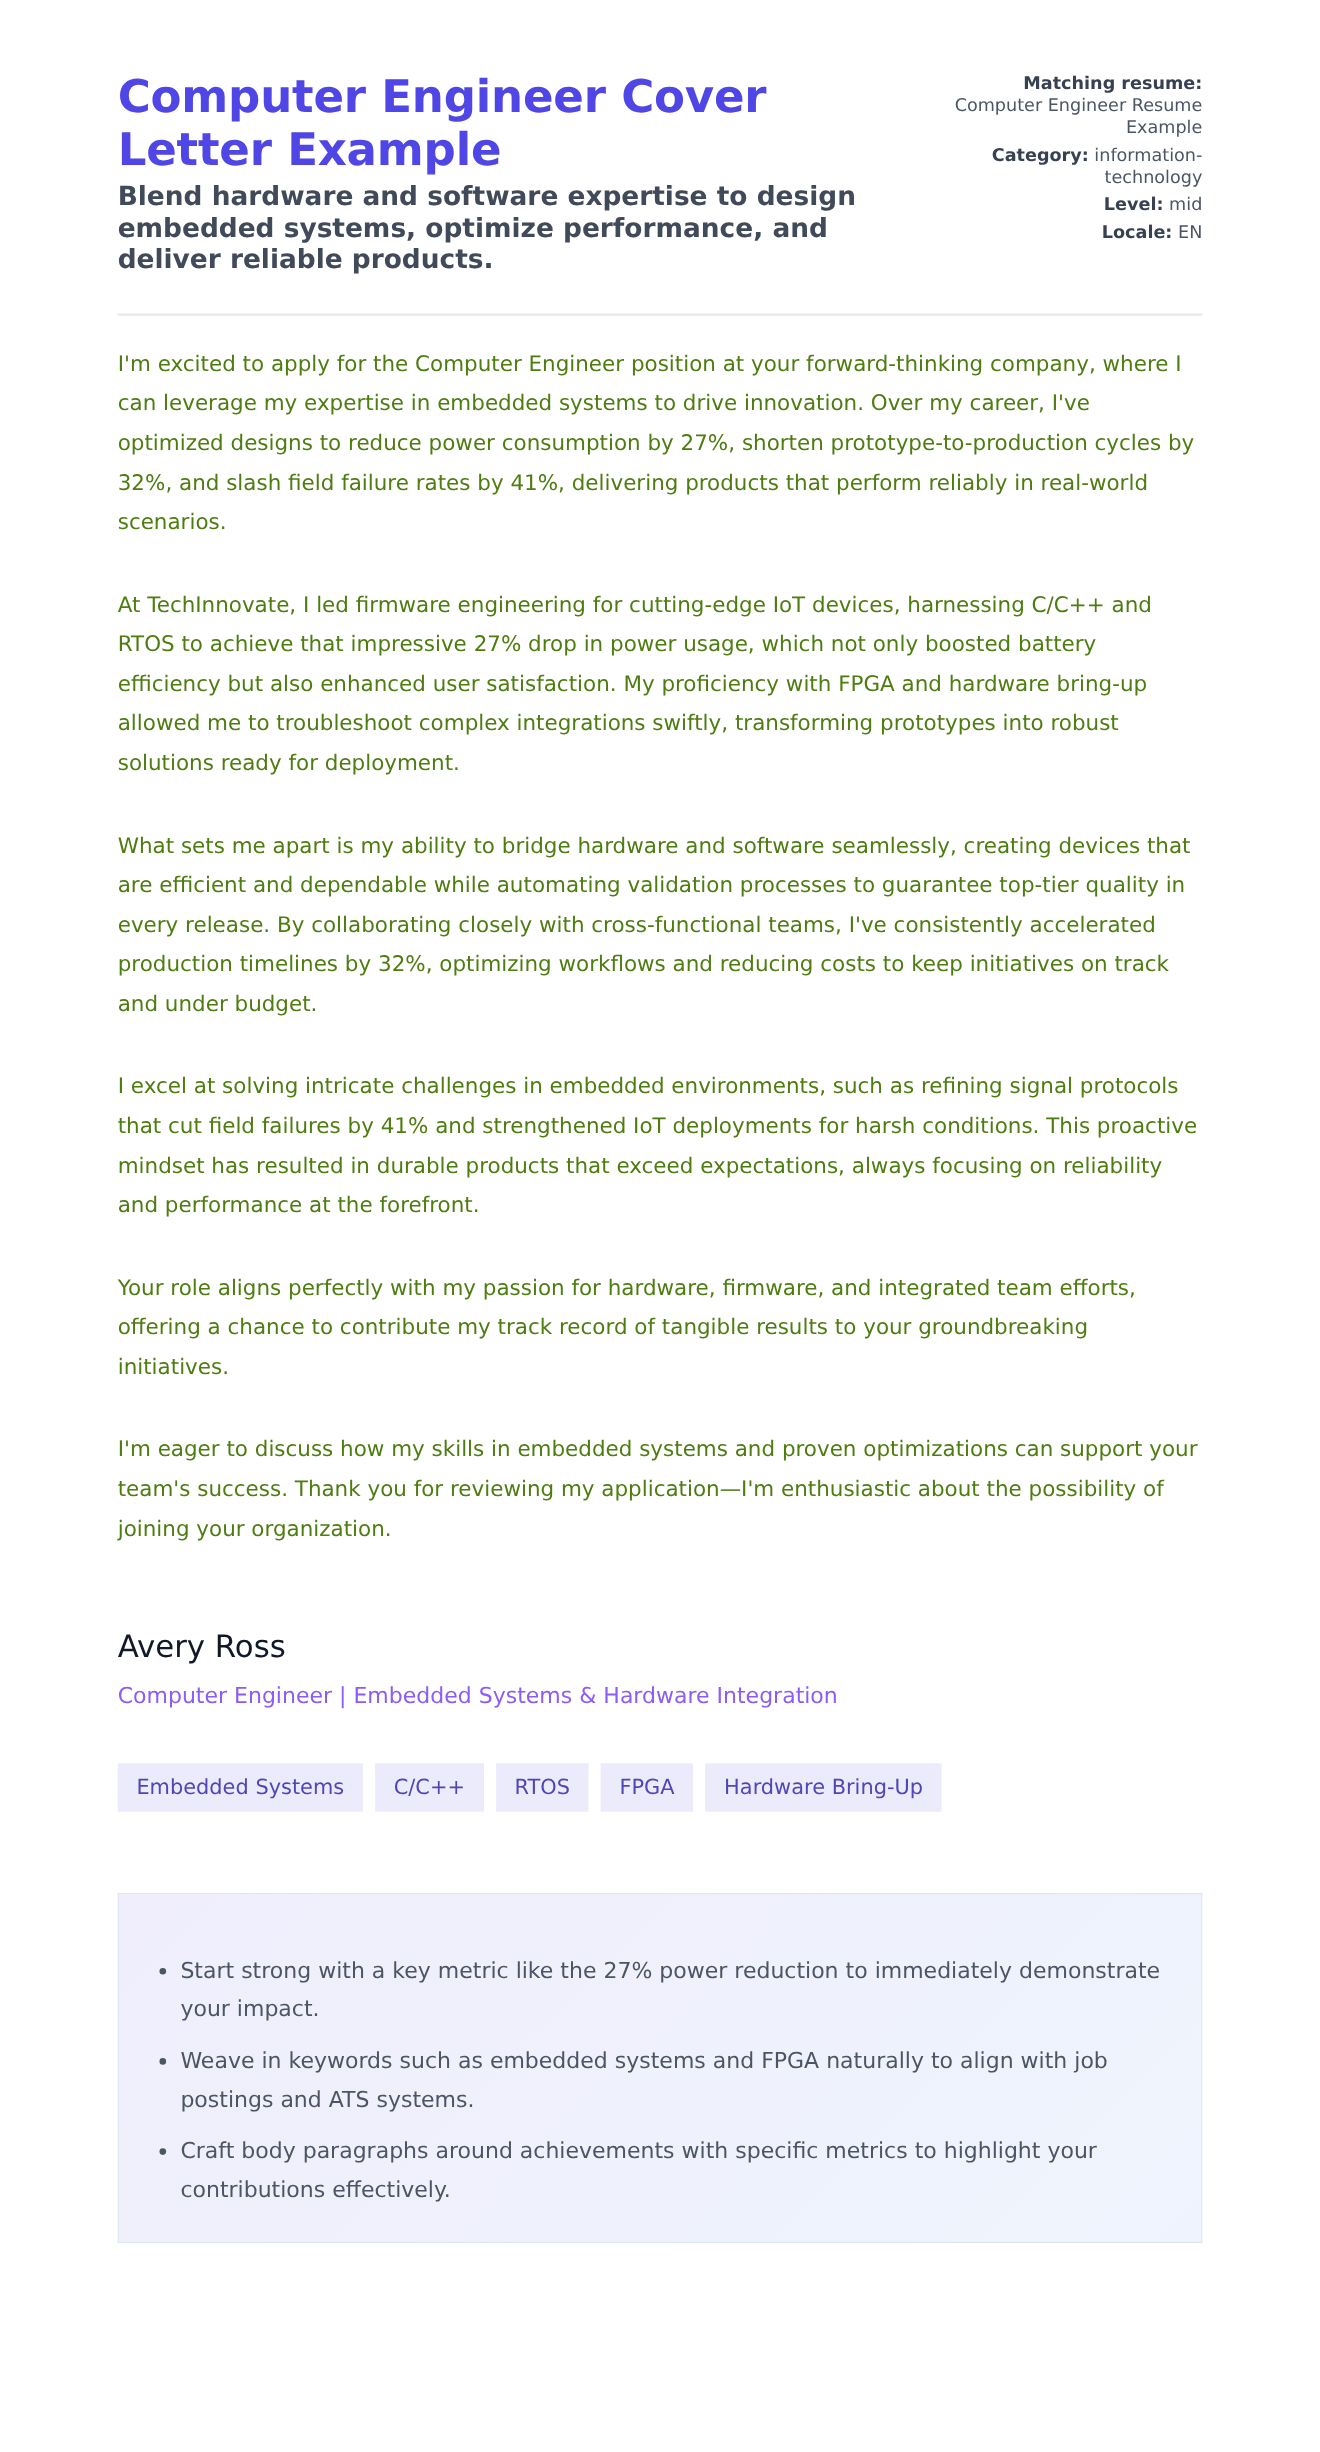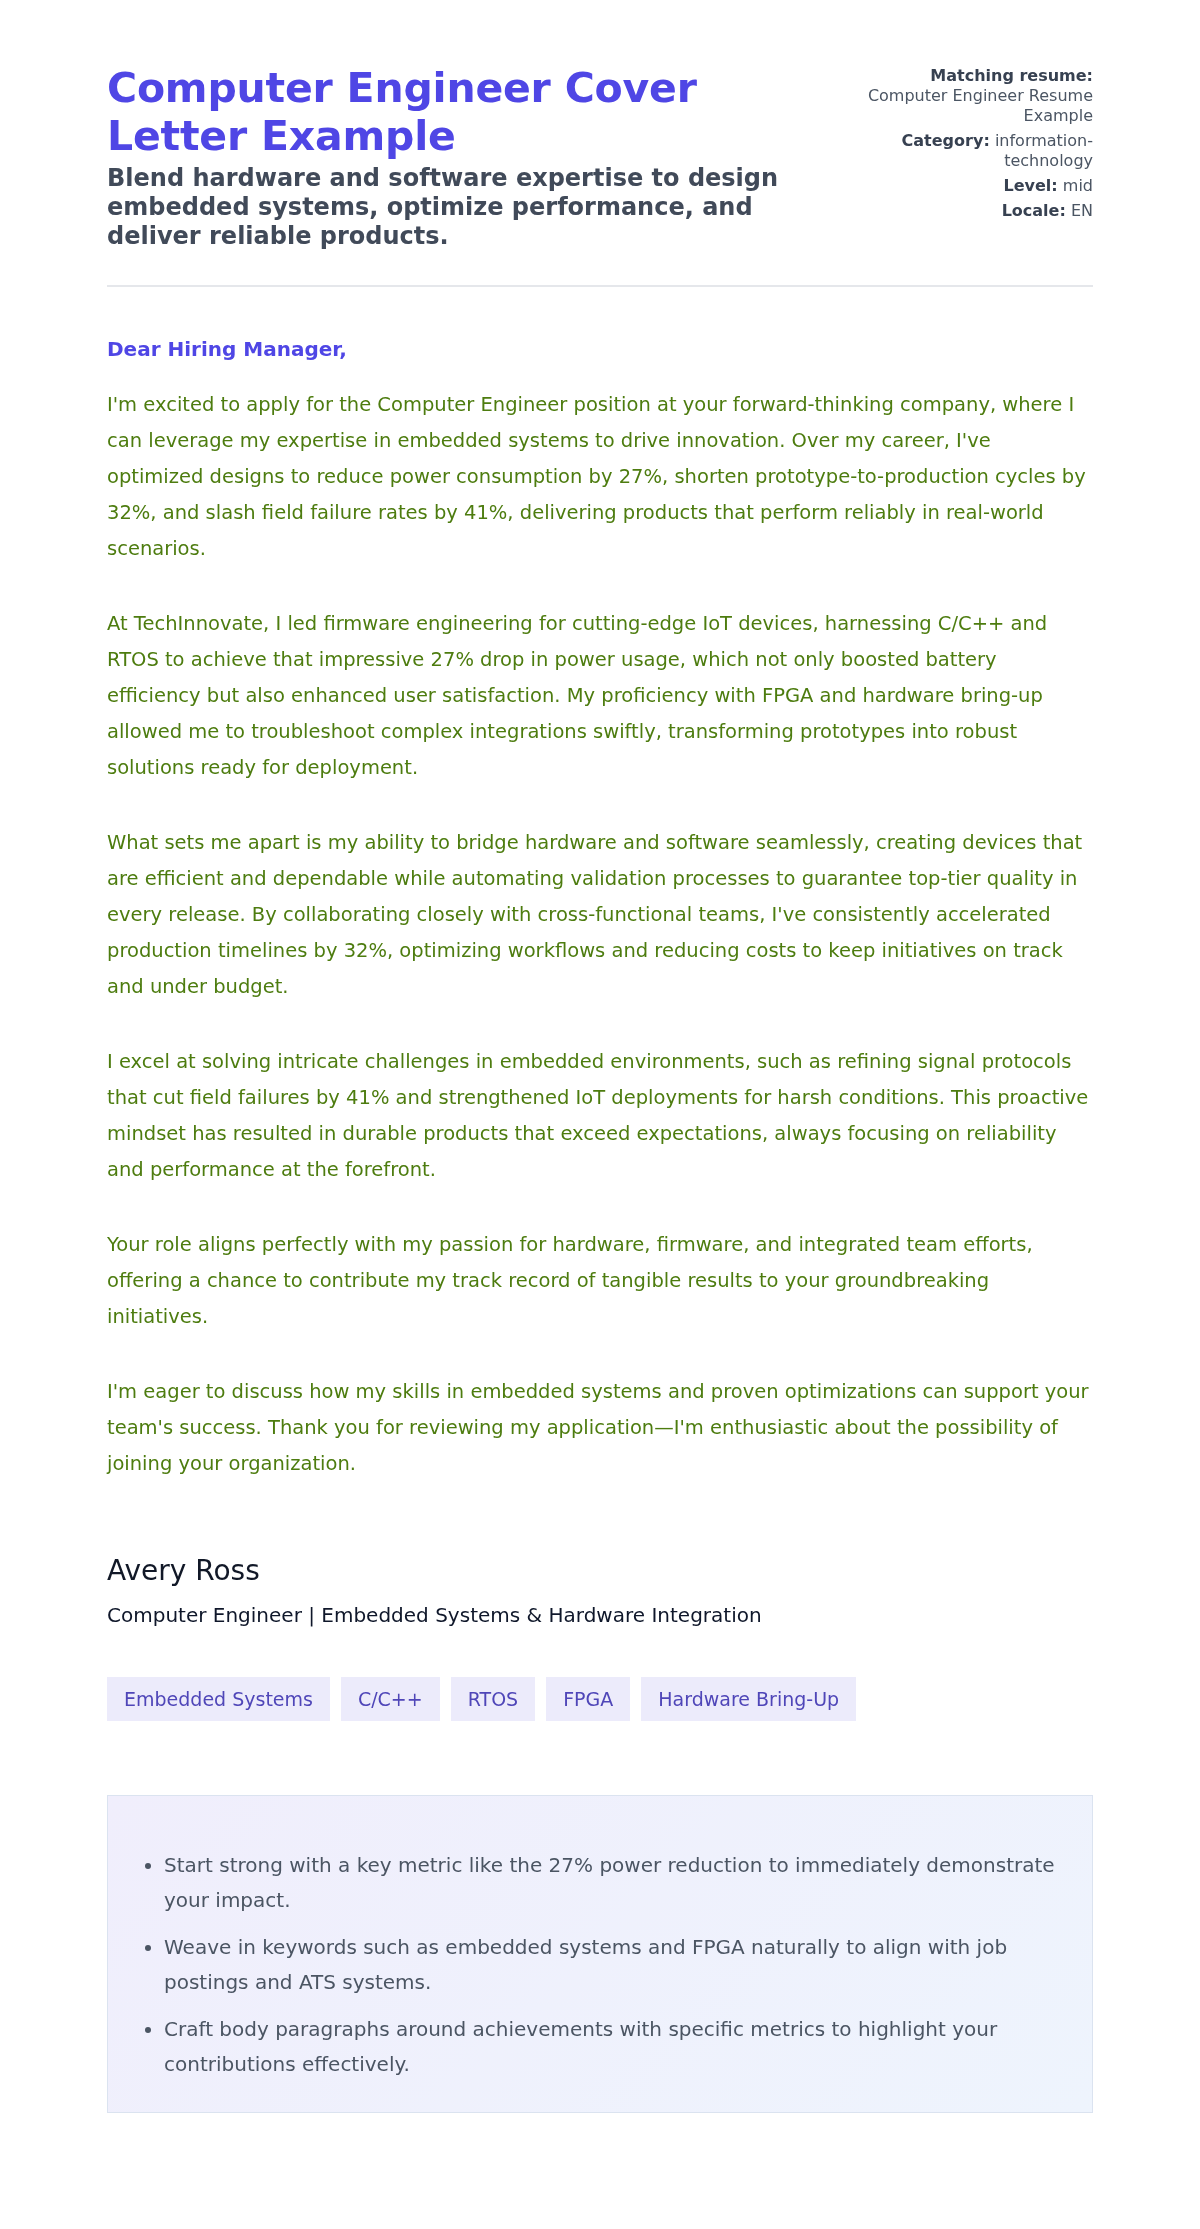--- a/index.html
+++ b/index.html
@@ -61,21 +61,21 @@
     }
     .signature { margin-top: 72px; }
     .sig-name {
       font-size: 28px;
       font-weight: normal;
       color: #111827;
     }
     .sig-title {
       margin-top: 16px;
       font-size: 20px;
-      color: #0f172a;
+      color: #8b5cf6;
     }
     .tags {
       margin-top: 50px;
       display: flex;
       gap: 11px;
     }
     .tag {
       background: #ecebfb;
       color: #4f46b8;
       font-size: 19px;
@@ -130,21 +130,20 @@
         <span>mid</span>
       </div>
       <div class="meta-row">
         <span class="meta-key">Locale:</span>
         <span>EN</span>
       </div>
     </div>
   </header>
 
   <section>
-    <div class="greeting">Dear Hiring Manager,</div>
     <div class="body">
       <p class="para">I'm excited to apply for the Computer Engineer position at your forward-thinking company, where I can leverage my expertise in embedded systems to drive innovation. Over my career, I've optimized designs to reduce power consumption by 27%, shorten prototype-to-production cycles by 32%, and slash field failure rates by 41%, delivering products that perform reliably in real-world scenarios.</p>
       <p class="para">At TechInnovate, I led firmware engineering for cutting-edge IoT devices, harnessing C/C++ and RTOS to achieve that impressive 27% drop in power usage, which not only boosted battery efficiency but also enhanced user satisfaction. My proficiency with FPGA and hardware bring-up allowed me to troubleshoot complex integrations swiftly, transforming prototypes into robust solutions ready for deployment.</p>
       <p class="para">What sets me apart is my ability to bridge hardware and software seamlessly, creating devices that are efficient and dependable while automating validation processes to guarantee top-tier quality in every release. By collaborating closely with cross-functional teams, I've consistently accelerated production timelines by 32%, optimizing workflows and reducing costs to keep initiatives on track and under budget.</p>
       <p class="para">I excel at solving intricate challenges in embedded environments, such as refining signal protocols that cut field failures by 41% and strengthened IoT deployments for harsh conditions. This proactive mindset has resulted in durable products that exceed expectations, always focusing on reliability and performance at the forefront.</p>
       <p class="para">Your role aligns perfectly with my passion for hardware, firmware, and integrated team efforts, offering a chance to contribute my track record of tangible results to your groundbreaking initiatives.</p>
       <p class="para">I'm eager to discuss how my skills in embedded systems and proven optimizations can support your team's success. Thank you for reviewing my application—I'm enthusiastic about the possibility of joining your organization.</p>
     </div>
   </section>
 

